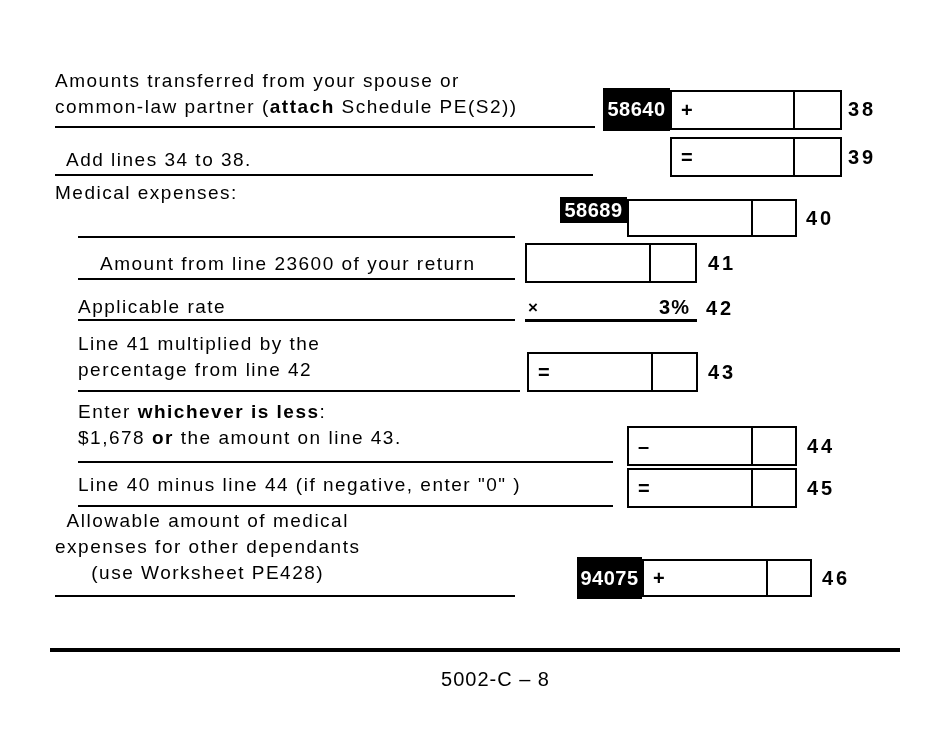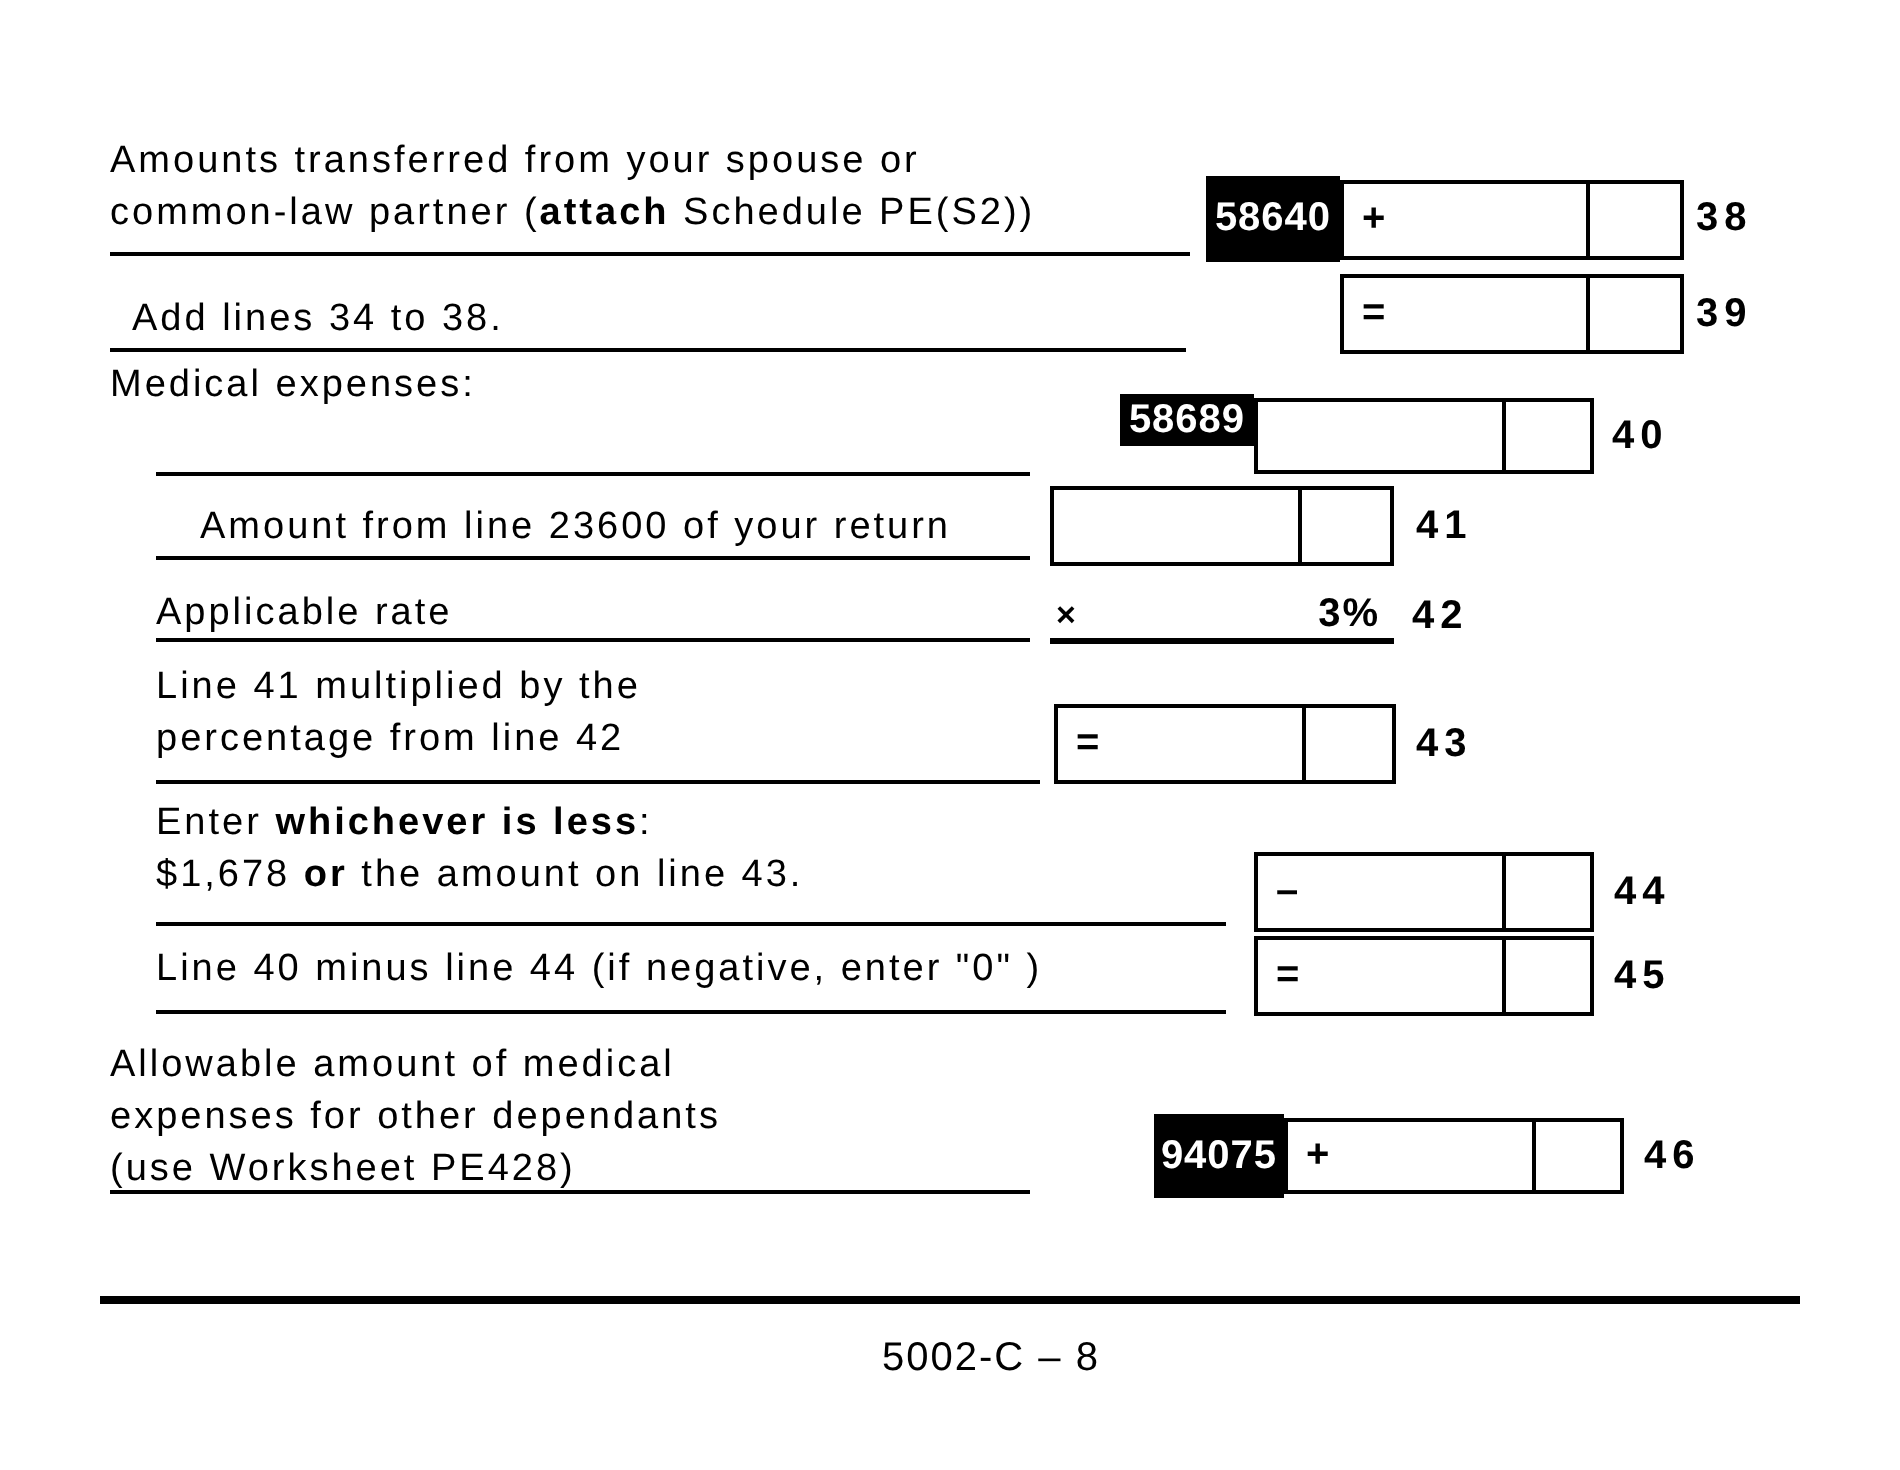--- a/index.html
+++ b/index.html
@@ -115,21 +115,21 @@
   <div class="lnum" style="left:807px; top:435px;">44</div>
 
   <div class="lbl" style="left:78px; top:472px;">Line 40 minus line 44 (if negative, enter "0" )</div>
   <div class="rule" style="left:78px; top:505px; width:535px;"></div>
   <div class="abox" style="left:627px; top:468px; width:170px; height:40px;">
     <span class="op">=</span>
     <div class="cents" style="width:42px;"></div>
   </div>
   <div class="lnum" style="left:807px; top:477px;">45</div>
 
-  <div class="lbl" style="left:55px; top:520px;">
+  <div class="lbl" style="left:55px; top:508px;text-align:center;">
     <span>Allowable amount of medical</span><br>
     <span>expenses for other dependants</span><br>
     <span>(use Worksheet PE428)</span>
   </div>
   <div class="rule" style="left:55px; top:595px; width:460px;"></div>
   <div class="code" style="left:577px; top:557px; width:65px; height:42px;">94075</div>
   <div class="abox" style="left:642px; top:559px; width:170px; height:38px;">
     <span class="op">+</span>
     <div class="cents" style="width:42px;"></div>
   </div>

